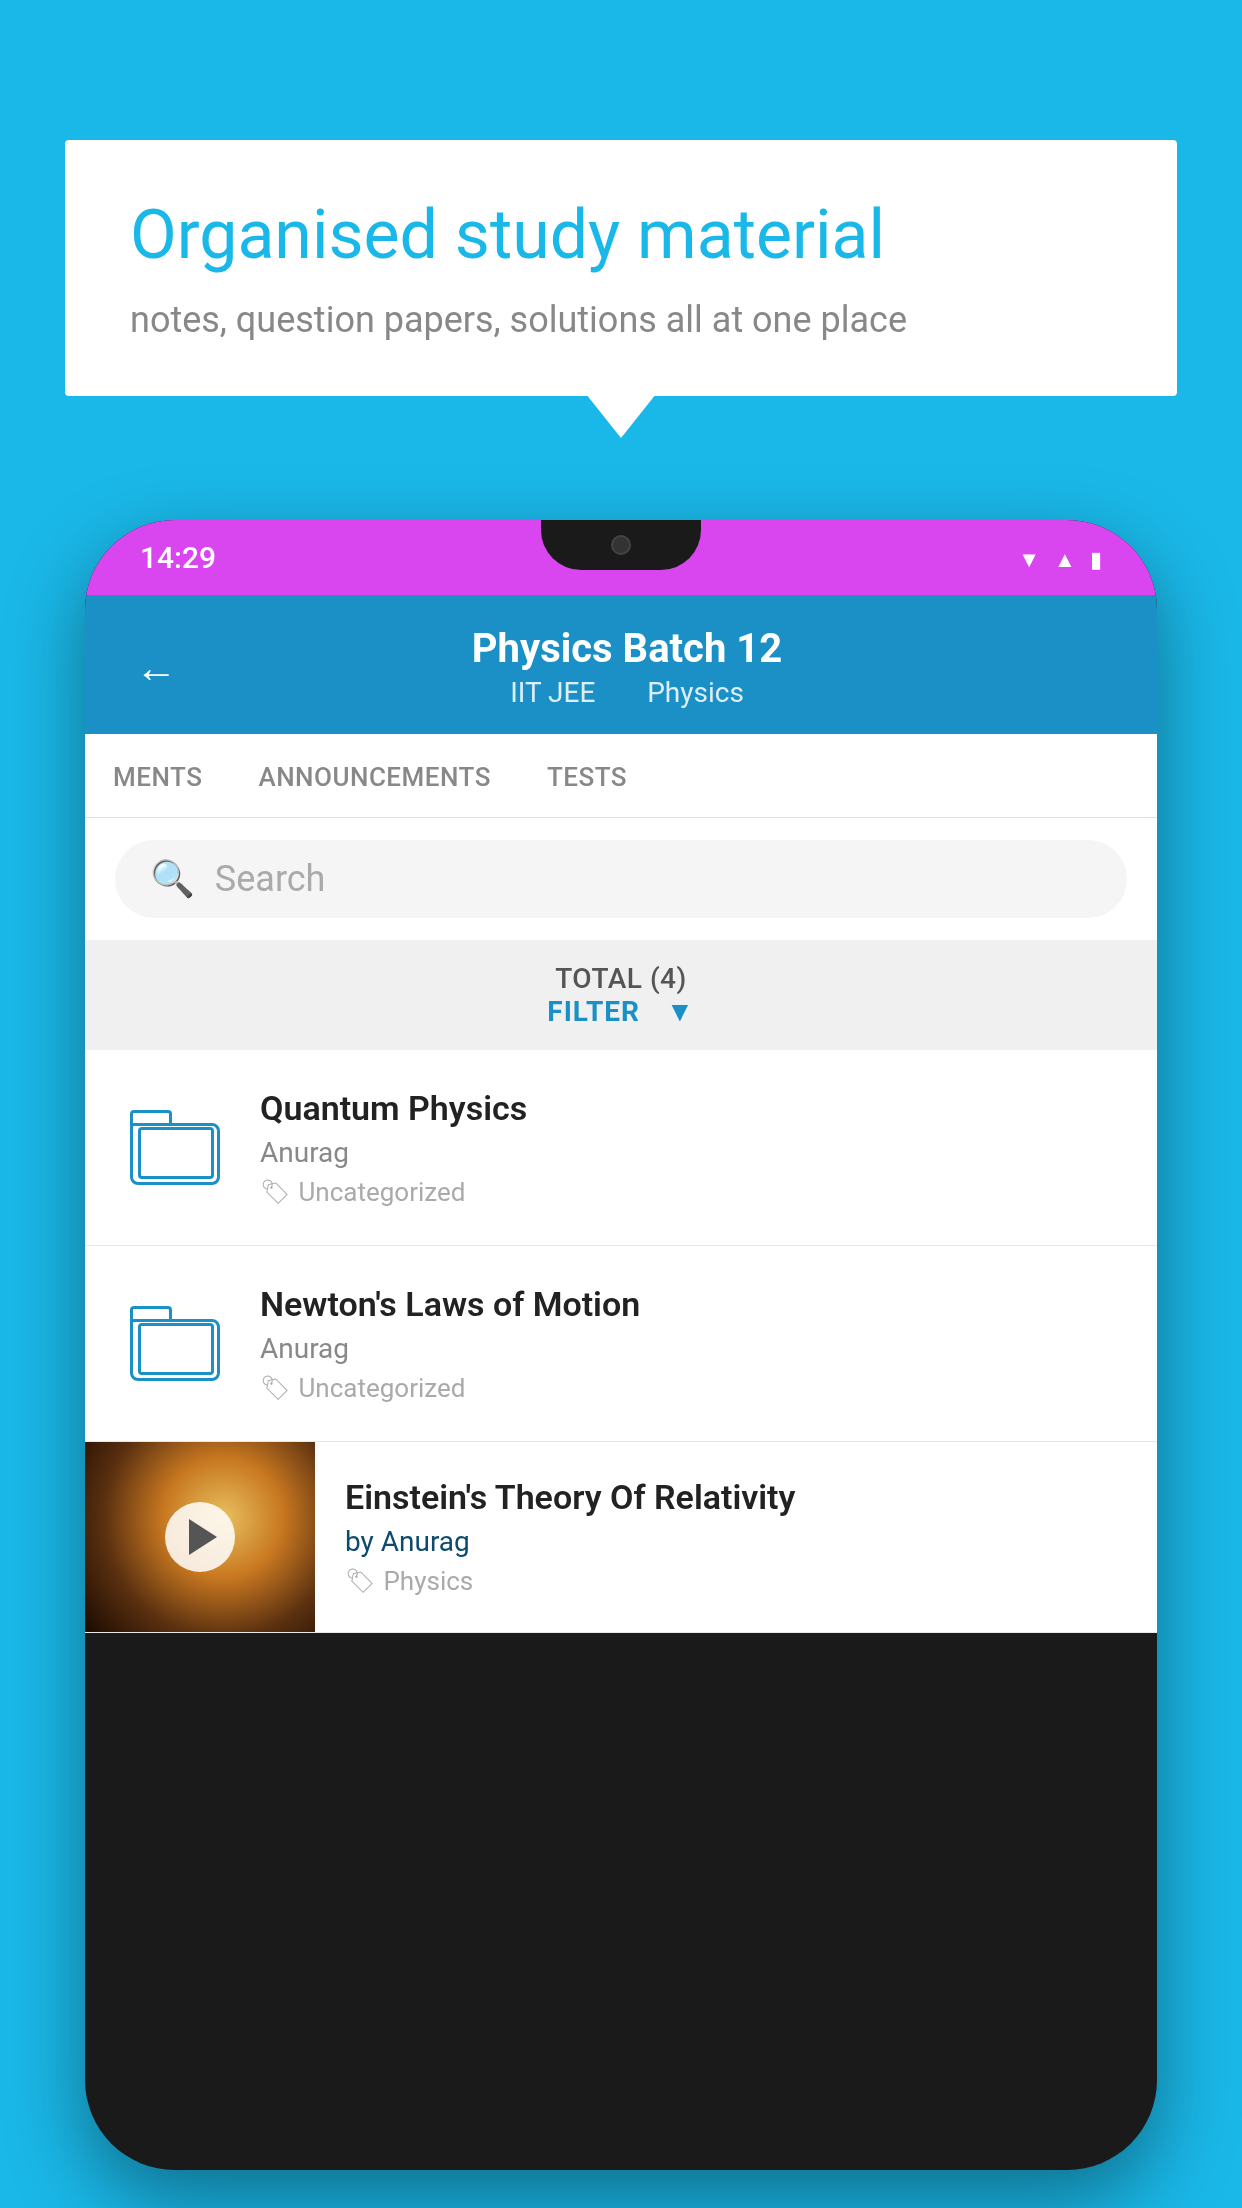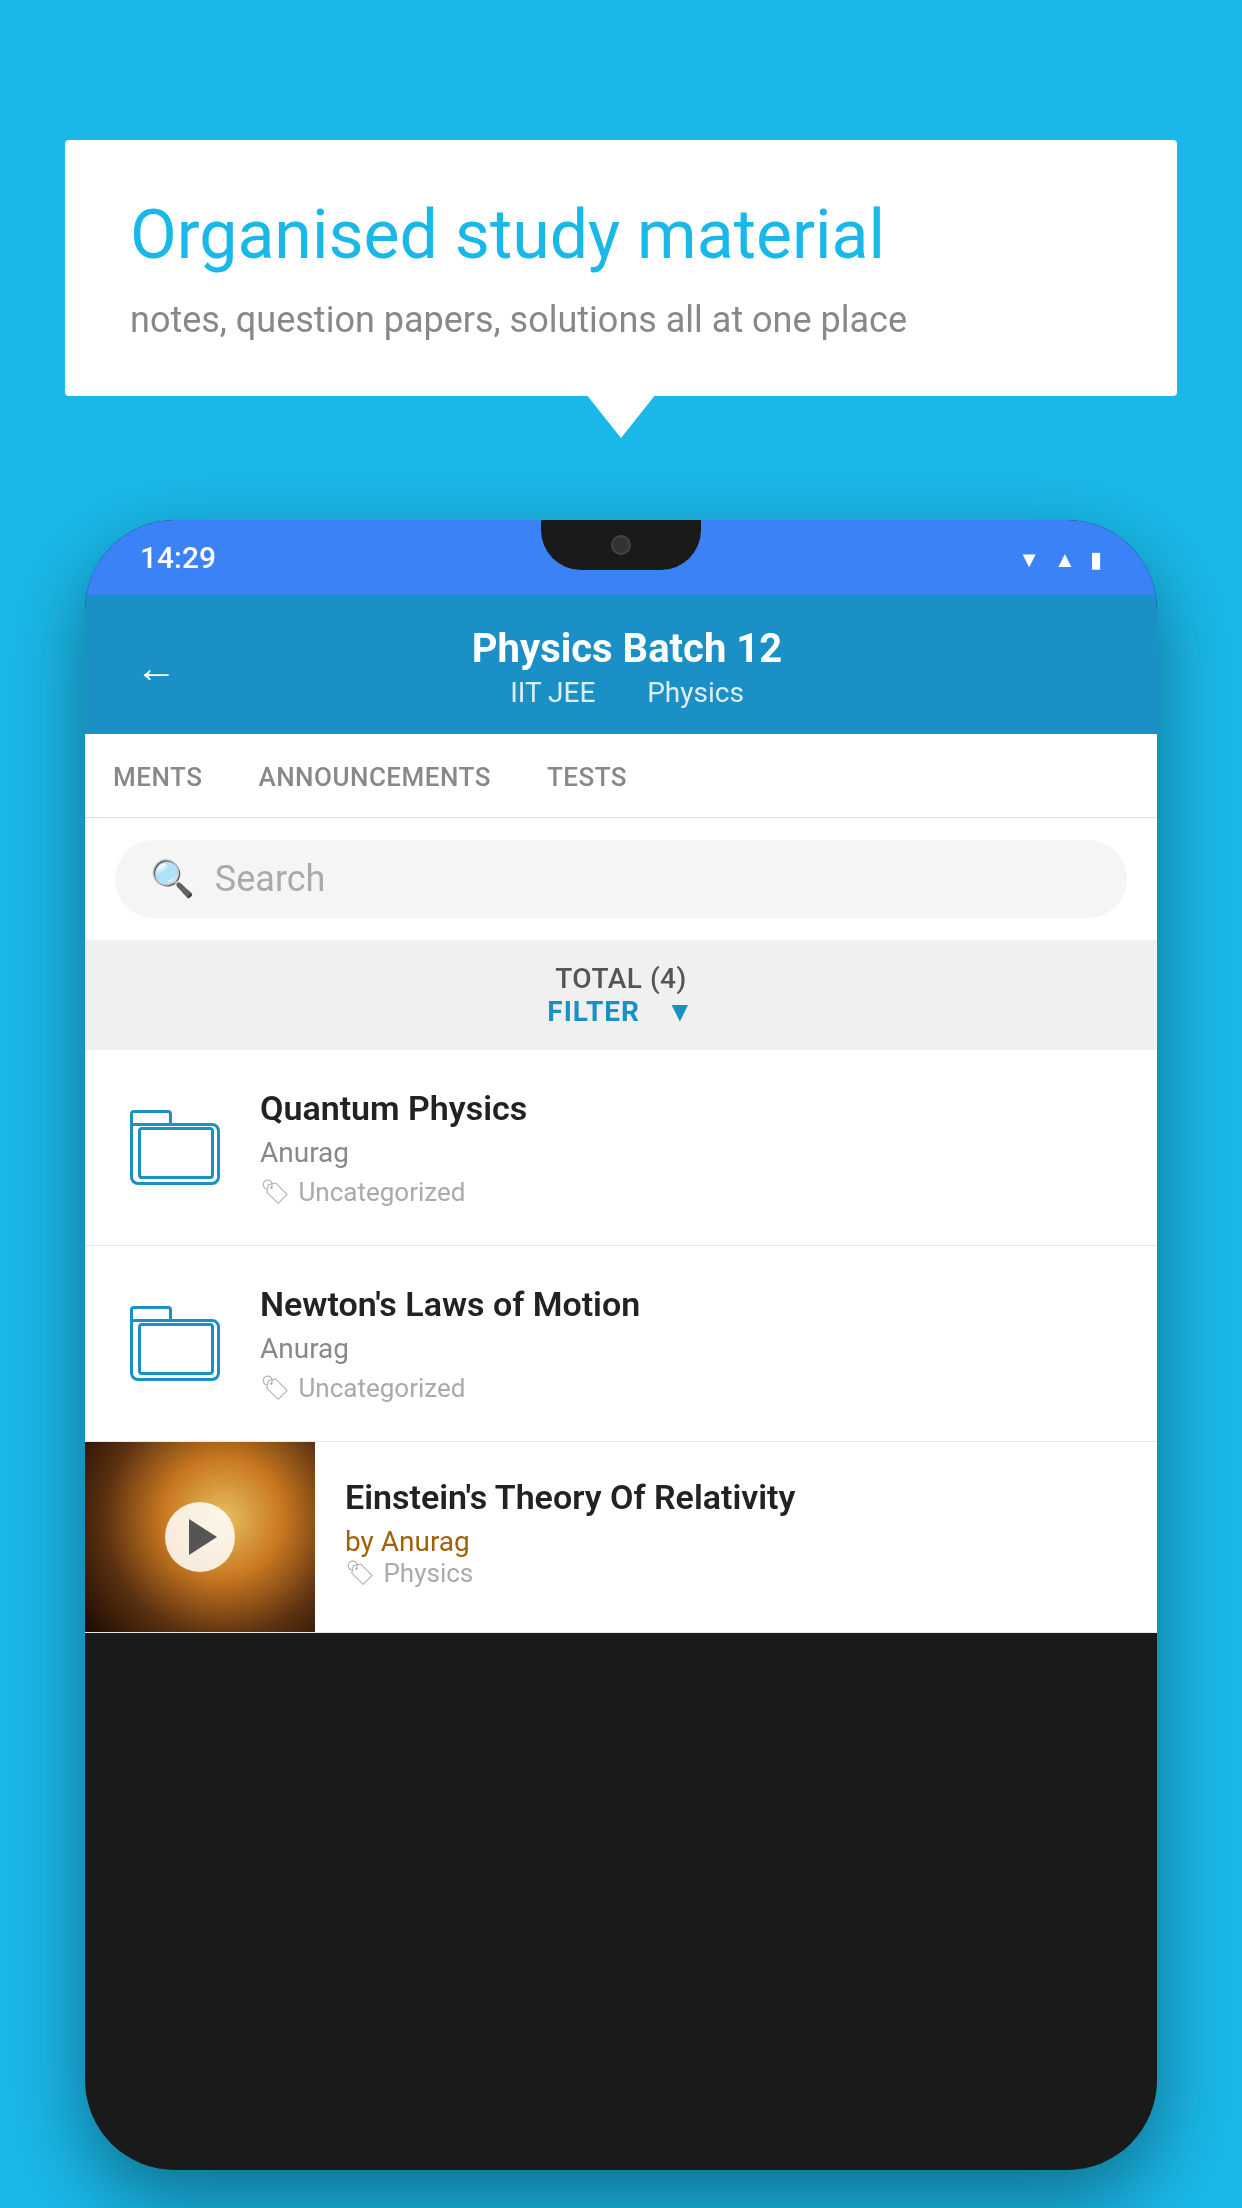--- a/index.html
+++ b/index.html
@@ -64,21 +64,21 @@
       height: 1650px;
       background: #1a1a1a;
       border-radius: 90px;
       padding: 0;
       overflow: hidden;
       box-shadow: 0 30px 80px rgba(0,0,0,0.4);
     }
 
     
     .phone-status-bar {
-      background: #3b82f6;
+      background: #d946ef;
       height: 75px;
       display: flex;
       align-items: center;
       justify-content: space-between;
       padding: 0 55px;
       position: relative;
       border-radius: 90px 90px 0 0;
     }
 
     .status-time {
@@ -386,23 +386,23 @@
     }
 
     .einstein-title {
       color: #222;
       font-size: 34px;
       font-weight: 600;
       margin-bottom: 8px;
     }
 
     .einstein-author {
-      color: #a16207;
+      color: #0c4a6e;
       font-size: 28px;
-      margin-bottom: 0;
+      margin-bottom: 8px;
     }
 
     .einstein-tag-row {
       display: flex;
       align-items: center;
       gap: 8px;
     }
 
     .einstein-category {
       color: #aaa;

